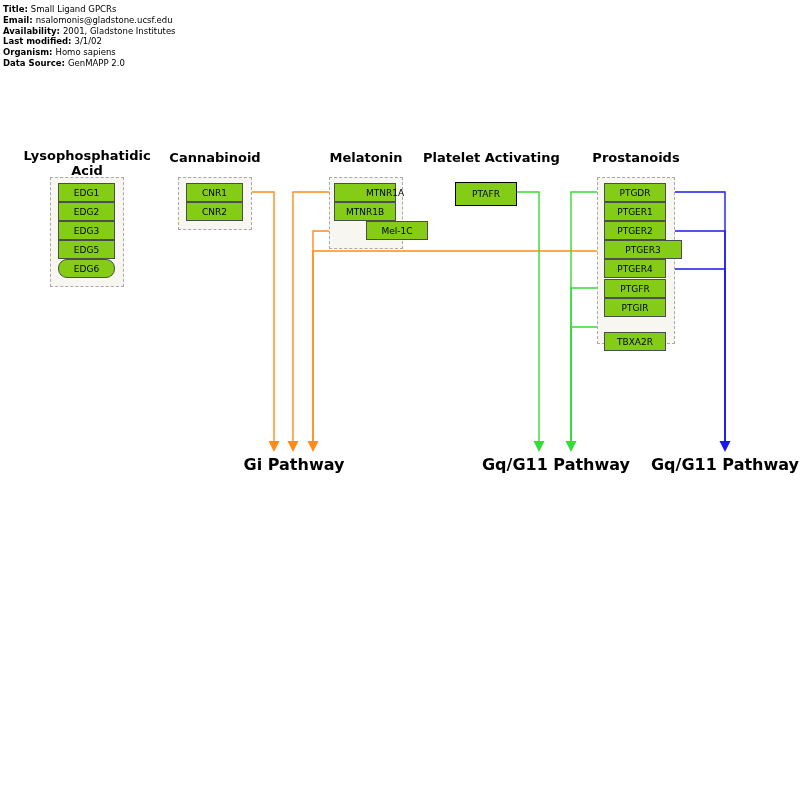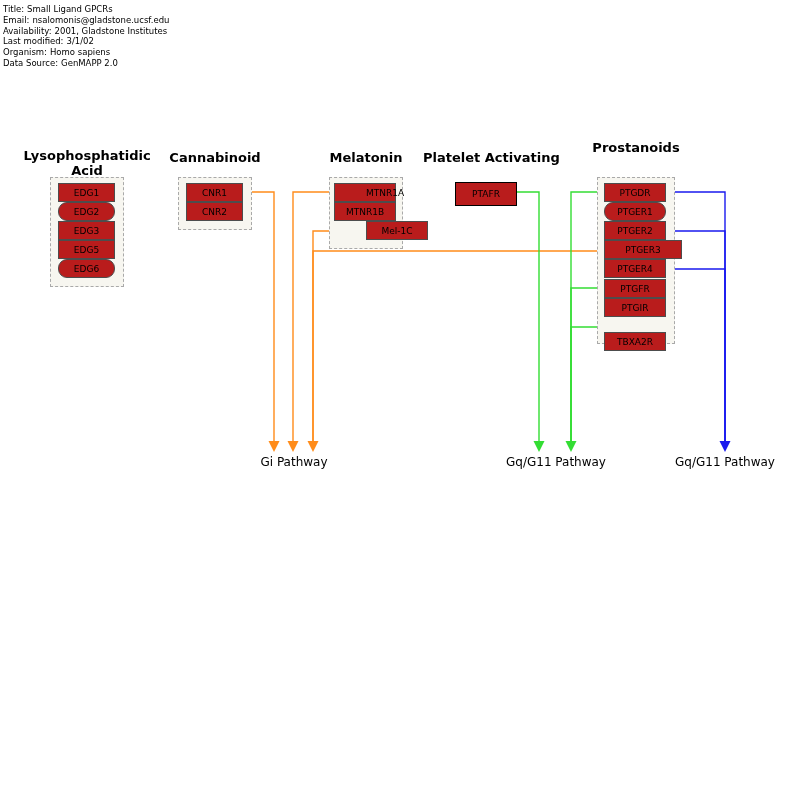--- a/index.html
+++ b/index.html
@@ -6,42 +6,42 @@
   body{
     width:800px;height:785px;background:#ffffff;
     font-family:"DejaVu Sans","Liberation Sans",sans-serif;
     position:relative;overflow:hidden;
   }
   #canvas{position:absolute;left:0;top:0;width:800px;height:785px;}
 
   
   .meta{position:absolute;left:3px;top:4px;width:193px;height:78px;overflow:hidden;}
   .meta-row{font-size:8.5px;line-height:10.8px;white-space:nowrap;color:#000;}
-  .meta-key{font-weight:normal;}
+  .meta-key{font-weight:bold;}
   .meta-val{font-weight:normal;padding-left:3px;}
 
   
   #edges{position:absolute;left:0;top:0;width:800px;height:785px;pointer-events:none;}
 
   
   .group{position:absolute;background:#f7f6f0;border:1px dashed #a9a9a9;box-sizing:border-box;}
   .group-title{position:absolute;font-size:13px;font-weight:bold;color:#000;text-align:center;white-space:nowrap;}
 
   
   .gene{
     position:absolute;box-sizing:border-box;
-    background:#b91c1c;border:1px solid #4d4d4d;
+    background:#84cc16;border:1px solid #4d4d4d;
     font-size:9px;color:#000;
     display:flex;align-items:center;justify-content:center;
     white-space:nowrap;
   }
   .solo{border:1px solid #000;}
 
   
-  .pathway-label{position:absolute;font-size:12px;font-weight:normal;color:#000;white-space:nowrap;text-align:center;}
+  .pathway-label{position:absolute;font-size:16px;font-weight:bold;color:#000;white-space:nowrap;text-align:center;}
 </style>
 </head>
 <body>
 
 <div id="canvas">
 
   <div class="meta" id="meta-block">
       <div class="meta-row"><span class="meta-key">Title:</span><span class="meta-val">Small Ligand GPCRs</span></div>
       <div class="meta-row"><span class="meta-key">Email:</span><span class="meta-val">nsalomonis@gladstone.ucsf.edu</span></div>
       <div class="meta-row"><span class="meta-key">Availability:</span><span class="meta-val">2001, Gladstone Institutes</span></div>
@@ -70,37 +70,37 @@
       <polygon points="719.5,441 730.5,441 725,452" fill="#1a1aee"></polygon>
     </svg>
 
   <div id="nodes">
       <div class="group-title" style="left: 20px; top: 148px; width: 134px;">
         <div>Lysophosphatidic</div>
         <div>Acid</div>
       </div>
       <div class="group" style="left: 50px; top: 177px; width: 74px; height: 110px;"></div>
       <div class="gene" style="left: 58px; top: 183px; width: 57px; height: 19px;">EDG1</div>
-      <div class="gene" style="left: 58px; top: 202px; width: 57px; height: 19px; border-radius: 9px;">EDG2</div>
+      <div class="gene" style="left: 58px; top: 202px; width: 57px; height: 19px;">EDG2</div>
       <div class="gene" style="left: 58px; top: 221px; width: 57px; height: 19px;">EDG3</div>
       <div class="gene" style="left: 58px; top: 240px; width: 57px; height: 19px;">EDG5</div>
       <div class="gene" style="left: 58px; top: 259px; width: 57px; height: 19px; border-radius: 9px;">EDG6</div>
       <div class="group-title" style="left: 148px; top: 150px; width: 134px;">Cannabinoid</div>
       <div class="group" style="left: 178px; top: 177px; width: 74px; height: 53px;"></div>
       <div class="gene" style="left: 186px; top: 183px; width: 57px; height: 19px;">CNR1</div>
       <div class="gene" style="left: 186px; top: 202px; width: 57px; height: 19px; text-align: center;">CNR2</div>
       <div class="group-title" style="left: 299px; top: 150px; width: 134px;">Melatonin</div>
       <div class="group" style="left: 329px; top: 177px; width: 74px; height: 72px;"></div>
       <div class="gene" style="left: 334px; top: 183px; width: 62px; height: 19px; padding-left: 40px;">MTNR1A</div>
       <div class="gene" style="left: 334px; top: 202px; width: 62px; height: 19px;">MTNR1B</div>
       <div class="gene" style="left: 334px; top: 221px; width: 62px; height: 19px; margin-left: 32px;">Mel-1C</div>
-      <div class="group-title" style="left: 569px; top: 140px; width: 134px;">Prostanoids</div>
+      <div class="group-title" style="left: 569px; top: 150px; width: 134px;">Prostanoids</div>
       <div class="group" style="left: 597px; top: 177px; width: 78px; height: 167px;"></div>
       <div class="gene" style="left: 604px; top: 183px; width: 62px; height: 19px;">PTGDR</div>
-      <div class="gene" style="left: 604px; top: 202px; width: 62px; height: 19px; border-radius: 9px;">PTGER1</div>
+      <div class="gene" style="left: 604px; top: 202px; width: 62px; height: 19px;">PTGER1</div>
       <div class="gene" style="left: 604px; top: 221px; width: 62px; height: 19px;">PTGER2</div>
       <div class="gene" style="left: 604px; top: 240px; width: 78px; height: 19px;">PTGER3</div>
       <div class="gene" style="left: 604px; top: 259px; width: 62px; height: 19px;">PTGER4</div>
       <div class="gene" style="left: 604px; top: 279px; width: 62px; height: 19px;">PTGFR</div>
       <div class="gene" style="left: 604px; top: 298px; width: 62px; height: 19px;">PTGIR</div>
       <div class="gene" style="left: 604px; top: 332px; width: 62px; height: 19px;">TBXA2R</div>
       <div class="group-title" style="left: 423px; top: 150px; width: 134px;">Platelet Activating</div>
       <div class="gene solo" style="left: 455px; top: 182px; width: 62px; height: 24px;">PTAFR</div>
       <div class="pathway-label" style="left: 229px; top: 455px; width: 130px;">Gi Pathway</div>
       <div class="pathway-label" style="left: 474px; top: 455px; width: 164px;">Gq/G11 Pathway</div>

